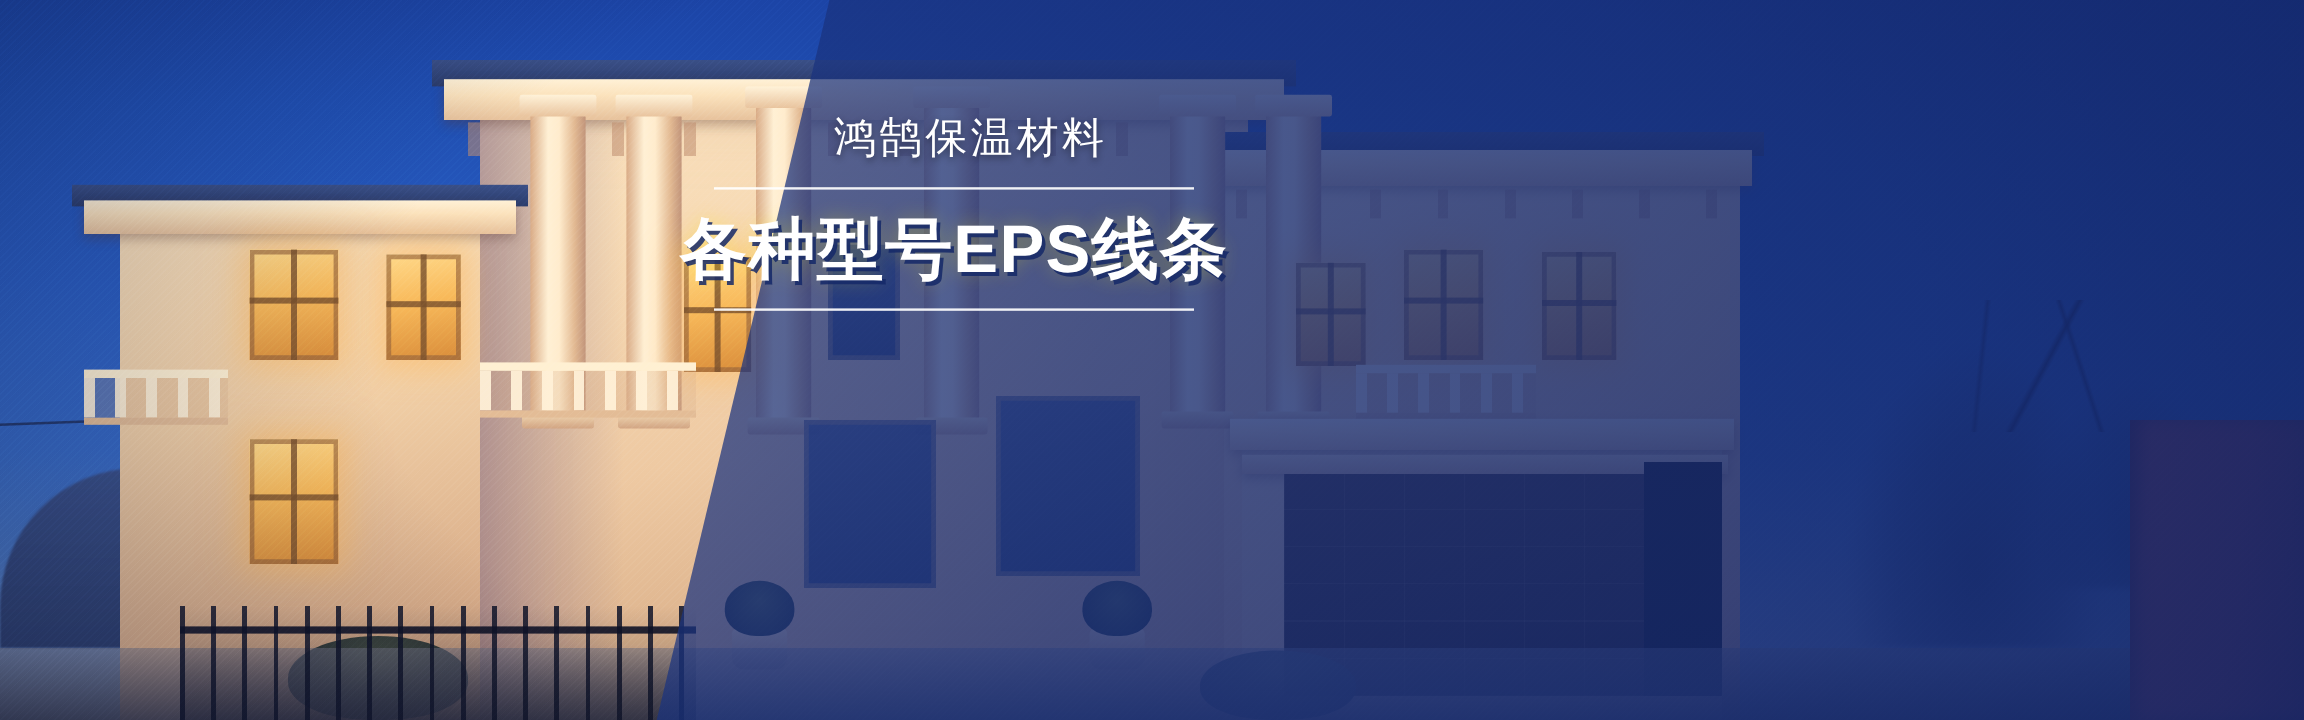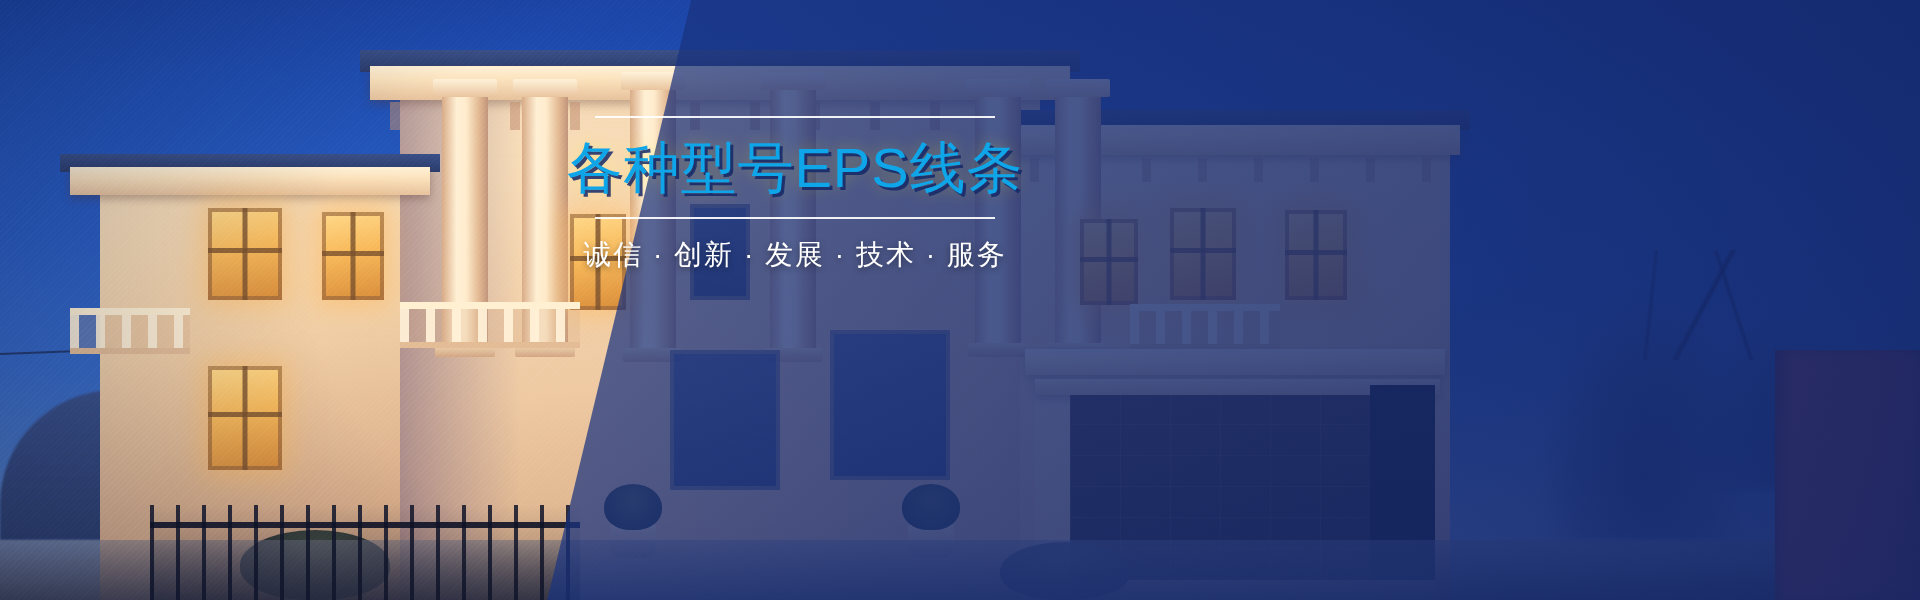--- a/index.html
+++ b/index.html
@@ -245,22 +245,22 @@
     padding-left:28px;
   }
   .rule {
     height:2px; width:400px; margin:20px auto 14px auto;
     background:rgba(255,255,255,.92);
   }
   .rule.lower { margin:16px auto 18px auto; width:400px; }
 
   .headline { padding-top:4px; }
   .headline-line {
-    font-size:56px; line-height:1.16; font-weight:normal;
-    color:#0ea5e9; letter-spacing:1px; white-space:nowrap;
+    font-size:56px; line-height:1.16; font-weight:bold;
+    color:#ffffff; letter-spacing:1px; white-space:nowrap;
     text-shadow:
        3px 3px 0 rgba(20,40,105,.85),
        0 0 16px rgba(255,238,0,.30);
   }
 
   .tagline {
     font-size:28px; line-height:1.3; color:#ffffff;
     letter-spacing:2px; white-space:nowrap;
     text-shadow:0 2px 6px rgba(0,0,0,.45);
   }
@@ -343,25 +343,25 @@
 
     <div class="vignette"></div>
     <div class="grain"></div>
   </div>
 
   <div class="overlay-panel"></div>
   <div class="overlay-edge"></div>
 
   <div class="content">
 
+    <div class="brand">鸿鹄保温材料</div>
 
     <div class="rule"></div>
 
     <div class="headline">
       <div class="headline-line">各种型号EPS线条</div>
     </div>
 
     <div class="rule lower"></div>
 
-    <div class="tagline">诚信 · 创新 · 发展 · 技术 · 服务</div>
   </div>
 
 </div>
 
 </body></html>

